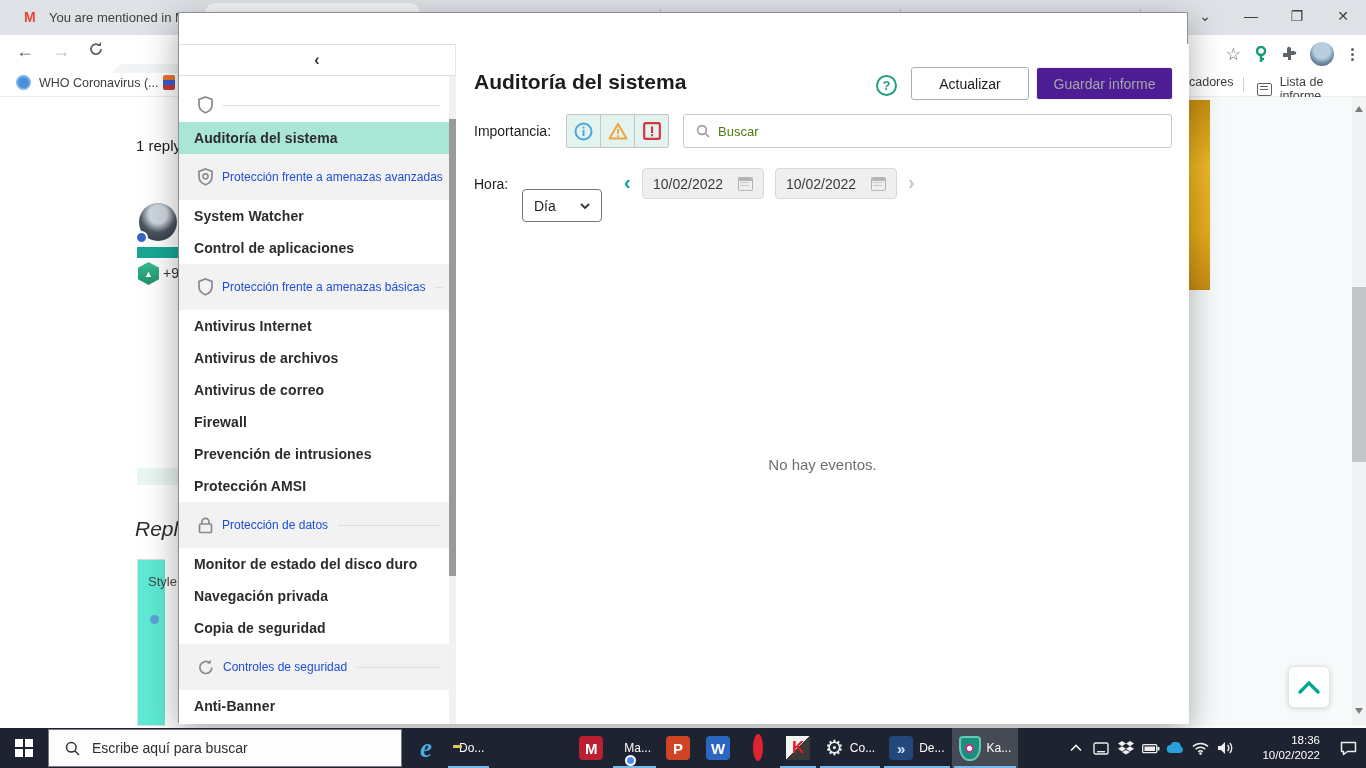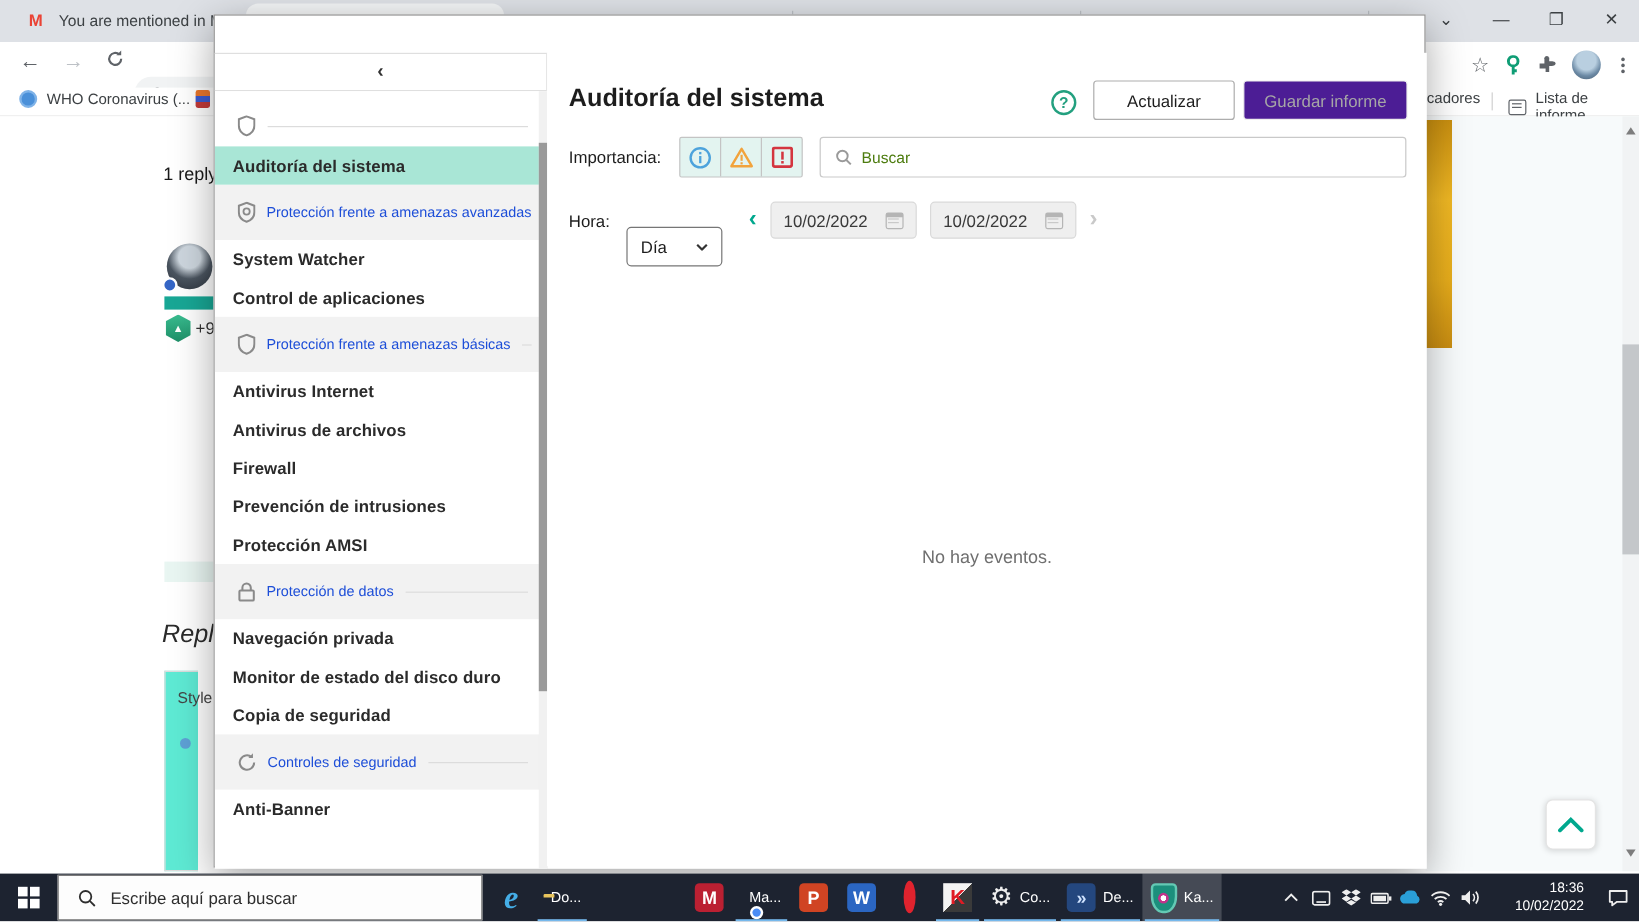--- a/index.html
+++ b/index.html
@@ -269,35 +269,36 @@
           <span class="sec-icon">
             <svg width="15" height="18" viewBox="0 0 15 18">
               <path d="M7.5 1 14 3.4v5.2c0 4.2-3 7-6.5 8.2C4 15.6 1 12.8 1 8.6V3.4z" fill="none" stroke="#8a8a8a" stroke-width="1.7"></path>
             </svg>
           </span>
           <span class="sec-label">Protección frente a amenazas básicas</span>
           <span class="sec-line"></span>
         </div>
         <div class="side-item">Antivirus Internet</div>
         <div class="side-item">Antivirus de archivos</div>
+        <div class="side-item">Antivirus de correo</div>
         <div class="side-item">Firewall</div>
         <div class="side-item">Prevención de intrusiones</div>
         <div class="side-item">Protección AMSI</div>
         <div class="side-section">
           <span class="sec-icon">
             <svg width="15" height="17" viewBox="0 0 15 17">
               <rect x="1.5" y="7" width="12" height="8.5" rx="1" fill="none" stroke="#8a8a8a" stroke-width="1.7"></rect>
               <path d="M4 7V4.8a3.5 3.5 0 0 1 7 0V7" fill="none" stroke="#8a8a8a" stroke-width="1.7"></path>
             </svg>
           </span>
           <span class="sec-label">Protección de datos</span>
           <span class="sec-line"></span>
         </div>
+        <div class="side-item">Monitor de estado del disco duro</div>
         <div class="side-item">Navegación privada</div>
-        <div class="side-item">Monitor de estado del disco duro</div>
         <div class="side-item">Copia de seguridad</div>
         <div class="side-section">
           <span class="sec-icon">
             <svg width="16" height="17" viewBox="0 0 16 17">
               <path d="M13.8 8.5a6 6 0 1 1-2-4.5" fill="none" stroke="#8a8a8a" stroke-width="1.7"></path>
               <path d="M12.8 0.8v3.8H9z" fill="#8a8a8a"></path>
             </svg>
           </span>
           <span class="sec-label">Controles de seguridad</span>
           <span class="sec-line"></span>

